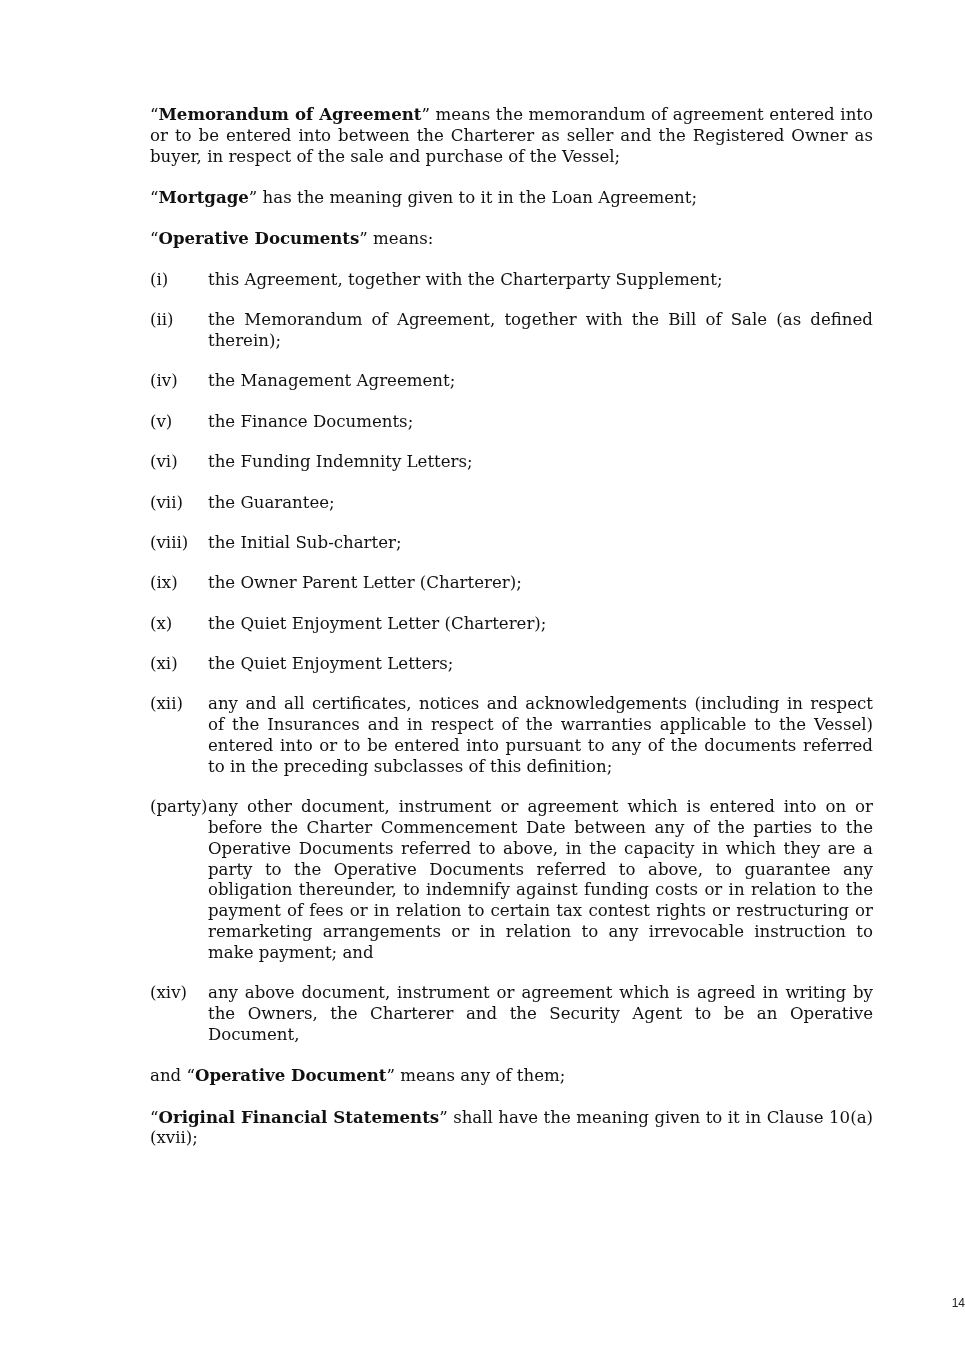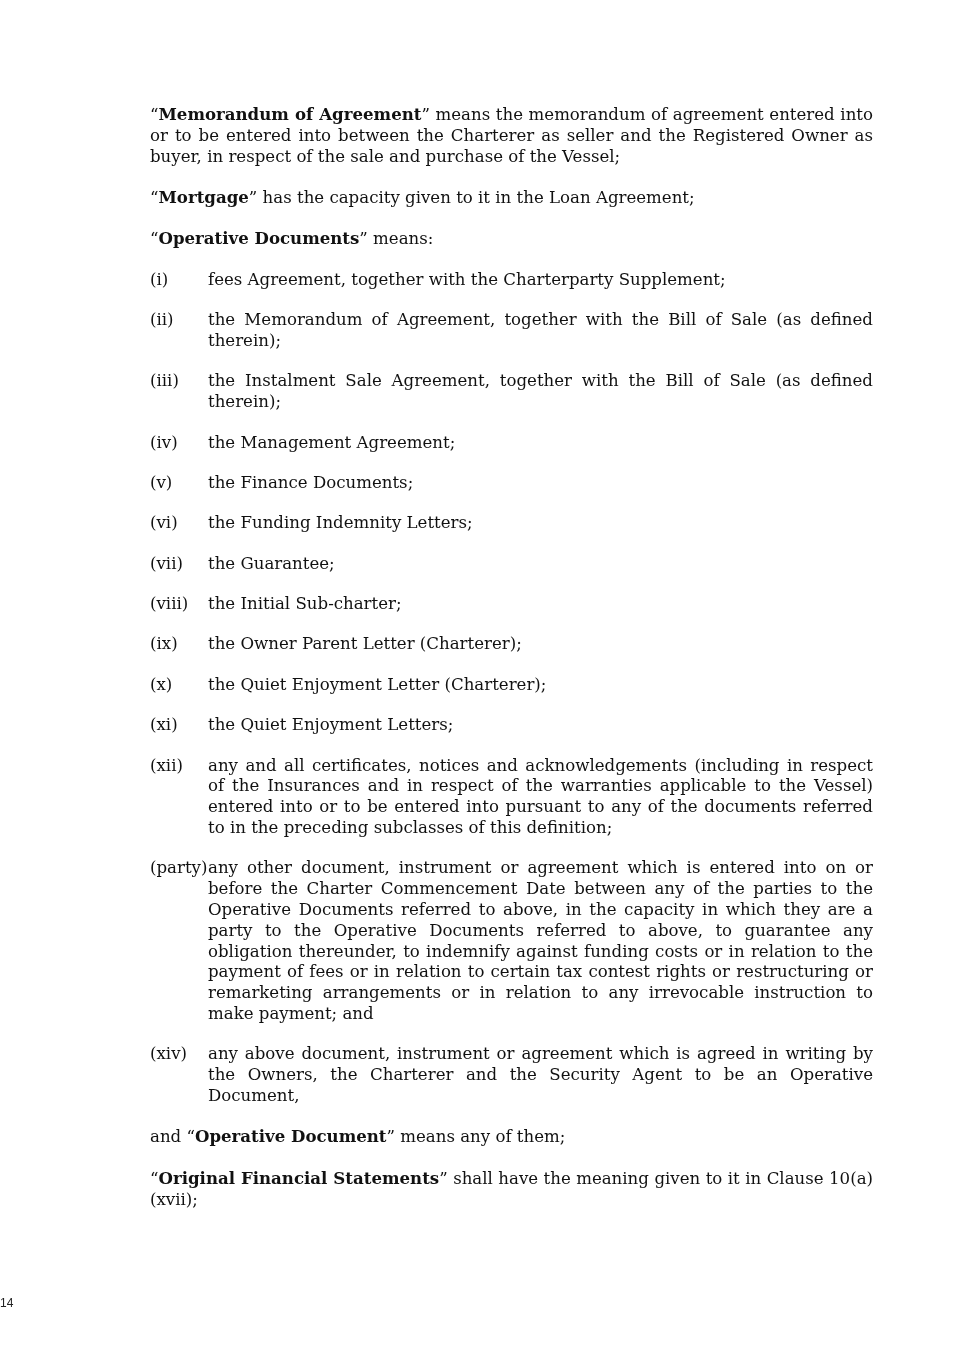--- a/index.html
+++ b/index.html
@@ -5,45 +5,41 @@
   html, body { margin: 0; padding: 0; background: #ffffff; }
   body { width: 965px; height: 1365px; position: relative; overflow: hidden;
          font-family: "DejaVu Serif", serif; color: #111; }
   .page { position: absolute; left: 150px; top: 104px; width: 723px;
           font-size: 16.6px; line-height: 20.8px; }
   .p { margin: 0 0 19.6px 0; text-align: justify; }
   .p b { font-weight: bold; }
   .item { display: flex; margin: 0 0 19.6px 0; }
   .num { width: 58px; flex: 0 0 58px; }
   .txt { flex: 1; text-align: justify; }
-  .footer { position: absolute; top: 1296px; left: 0; width: 965px; text-align: left;
+  .footer { position: absolute; top: 1296px; left: 0; width: 965px; text-align: right;
             font-family: "Liberation Sans", sans-serif; font-size: 12px; color: #222; }
 </style>
 </head>
 <body>
 
 <div class="page">
   <p class="p">“<b>Memorandum of Agreement</b>”<span> means the memorandum of agreement entered into or to be entered into between the Charterer as seller and the Registered Owner as buyer, in respect of the sale and purchase of the Vessel;</span></p>
 
-  <p class="p">“<b>Mortgage</b>”<span> has the capacity given to it in the Loan Agreement;</span></p>
+  <p class="p">“<b>Mortgage</b>”<span> has the meaning given to it in the Loan Agreement;</span></p>
 
   <p class="p">“<b>Operative Documents</b>”<span> means:</span></p>
 
   <div>
     <div class="item">
         <span class="num">(i)</span>
-        <span class="txt">fees Agreement, together with the Charterparty Supplement;</span>
+        <span class="txt">this Agreement, together with the Charterparty Supplement;</span>
       </div>
     <div class="item">
         <span class="num">(ii)</span>
         <span class="txt">the Memorandum of Agreement, together with the Bill of Sale (as defined therein);</span>
-      </div>
-    <div class="item">
-        <span class="num">(iii)</span>
-        <span class="txt">the Instalment Sale Agreement, together with the Bill of Sale (as defined therein);</span>
       </div>
     <div class="item">
         <span class="num">(iv)</span>
         <span class="txt">the Management Agreement;</span>
       </div>
     <div class="item">
         <span class="num">(v)</span>
         <span class="txt">the Finance Documents;</span>
       </div>
     <div class="item">

